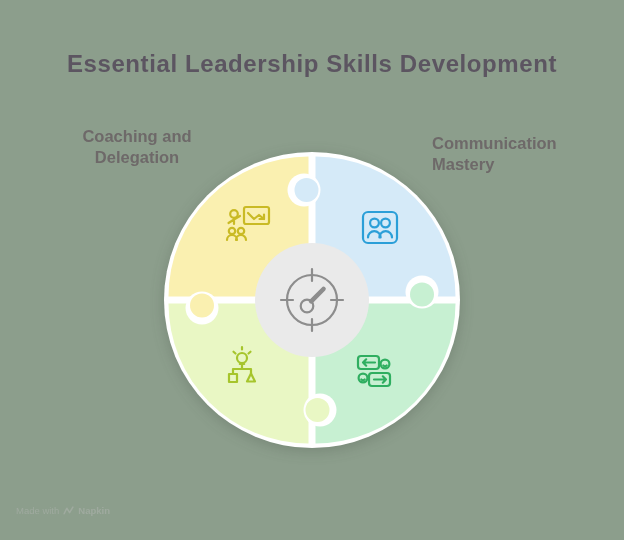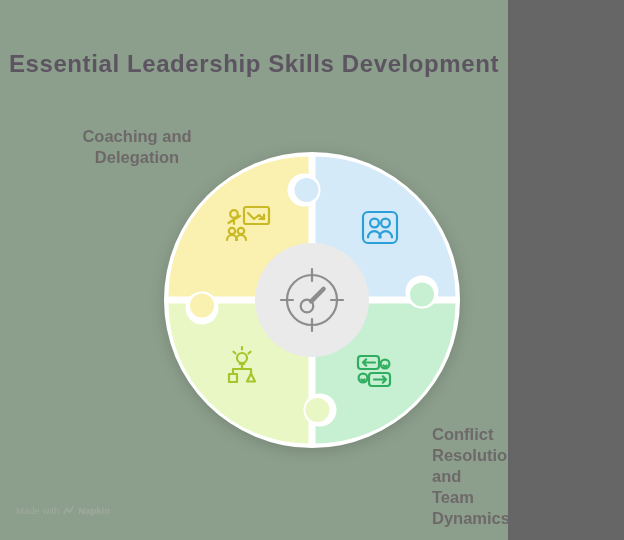--- a/index.html
+++ b/index.html
@@ -1,16 +1,16 @@
 <!DOCTYPE html>
 <html><head>
 <meta charset="utf-8">
 <style>
   html,body{margin:0;padding:0;background:#666;}
-  .stage{position:relative;width:508px;height:540px;background:var(--bg,#8C9E8C);
+  .stage{position:relative;width:624px;height:540px;background:var(--bg,#8C9E8C);
          font-family:"Liberation Sans","DejaVu Sans",sans-serif;overflow:hidden;}
   .title{position:absolute;top:50px;left:0;width:100%;margin:0;text-align:center;
          font-size:24px;font-weight:bold;letter-spacing:.6px;color:var(--title,#5C5561);}
   .label{position:absolute;font-size:16.5px;font-weight:bold;line-height:1.28;
          color:var(--label,#6E6969);white-space:pre-line;}
   .l-coaching{top:126px;left:52px;width:170px;text-align:center;}
   .l-communication{top:133px;left:432px;text-align:left;}
   .l-strategic{top:420px;left:55px;width:182px;text-align:center;}
   .l-conflict{top:424px;left:432px;text-align:left;}
   .puzzle{position:absolute;left:142px;top:130px;width:340px;height:340px;
@@ -23,23 +23,22 @@
 </style>
 </head>
 <body>
 
 <div class="stage" style="--bg: #8C9E8C; --title: #5C5561; --label: #6E6969; --seg-yellow: #FAF0B0; --seg-blue: #D5EAF8; --seg-lime: #E9F7C4; --seg-green: #C7F0D2; --icon-yellow: #C9BA25; --icon-blue: #2B9FD8; --icon-lime: #A6C52C; --icon-green: #2FAE60; --center-bg: #EAEAEA; --center-icon: #8D8D8D; --watermark: #9FAA9F;">
 
   <h1 class="title">Essential Leadership Skills Development</h1>
 
   <div class="label l-coaching">Coaching and
 Delegation</div>
-  <div class="label l-conflict">Conflict
-Resolution and
-Team Dynamics</div>
+  <div class="label l-communication">Communication
+Mastery</div>
 
   <svg class="puzzle" viewBox="-170 -170 340 340">
     <circle r="148" class="plate"></circle>
 
     <g>
       <path transform="translate(-3.5,-3.5)" d="M0,0 L0,-140 A140,140 0 0 0 -140,0 Z" style="fill:var(--seg-yellow)"></path>
       <path transform="translate(3.5,-3.5)" d="M0,0 L140,0 A140,140 0 0 0 0,-140 Z" style="fill:var(--seg-blue)"></path>
       <path transform="translate(-3.5,3.5)" d="M0,0 L-140,0 A140,140 0 0 0 0,140 Z" style="fill:var(--seg-lime)"></path>
       <path transform="translate(3.5,3.5)" d="M0,0 L0,140 A140,140 0 0 0 140,0 Z" style="fill:var(--seg-green)"></path>
     </g>

